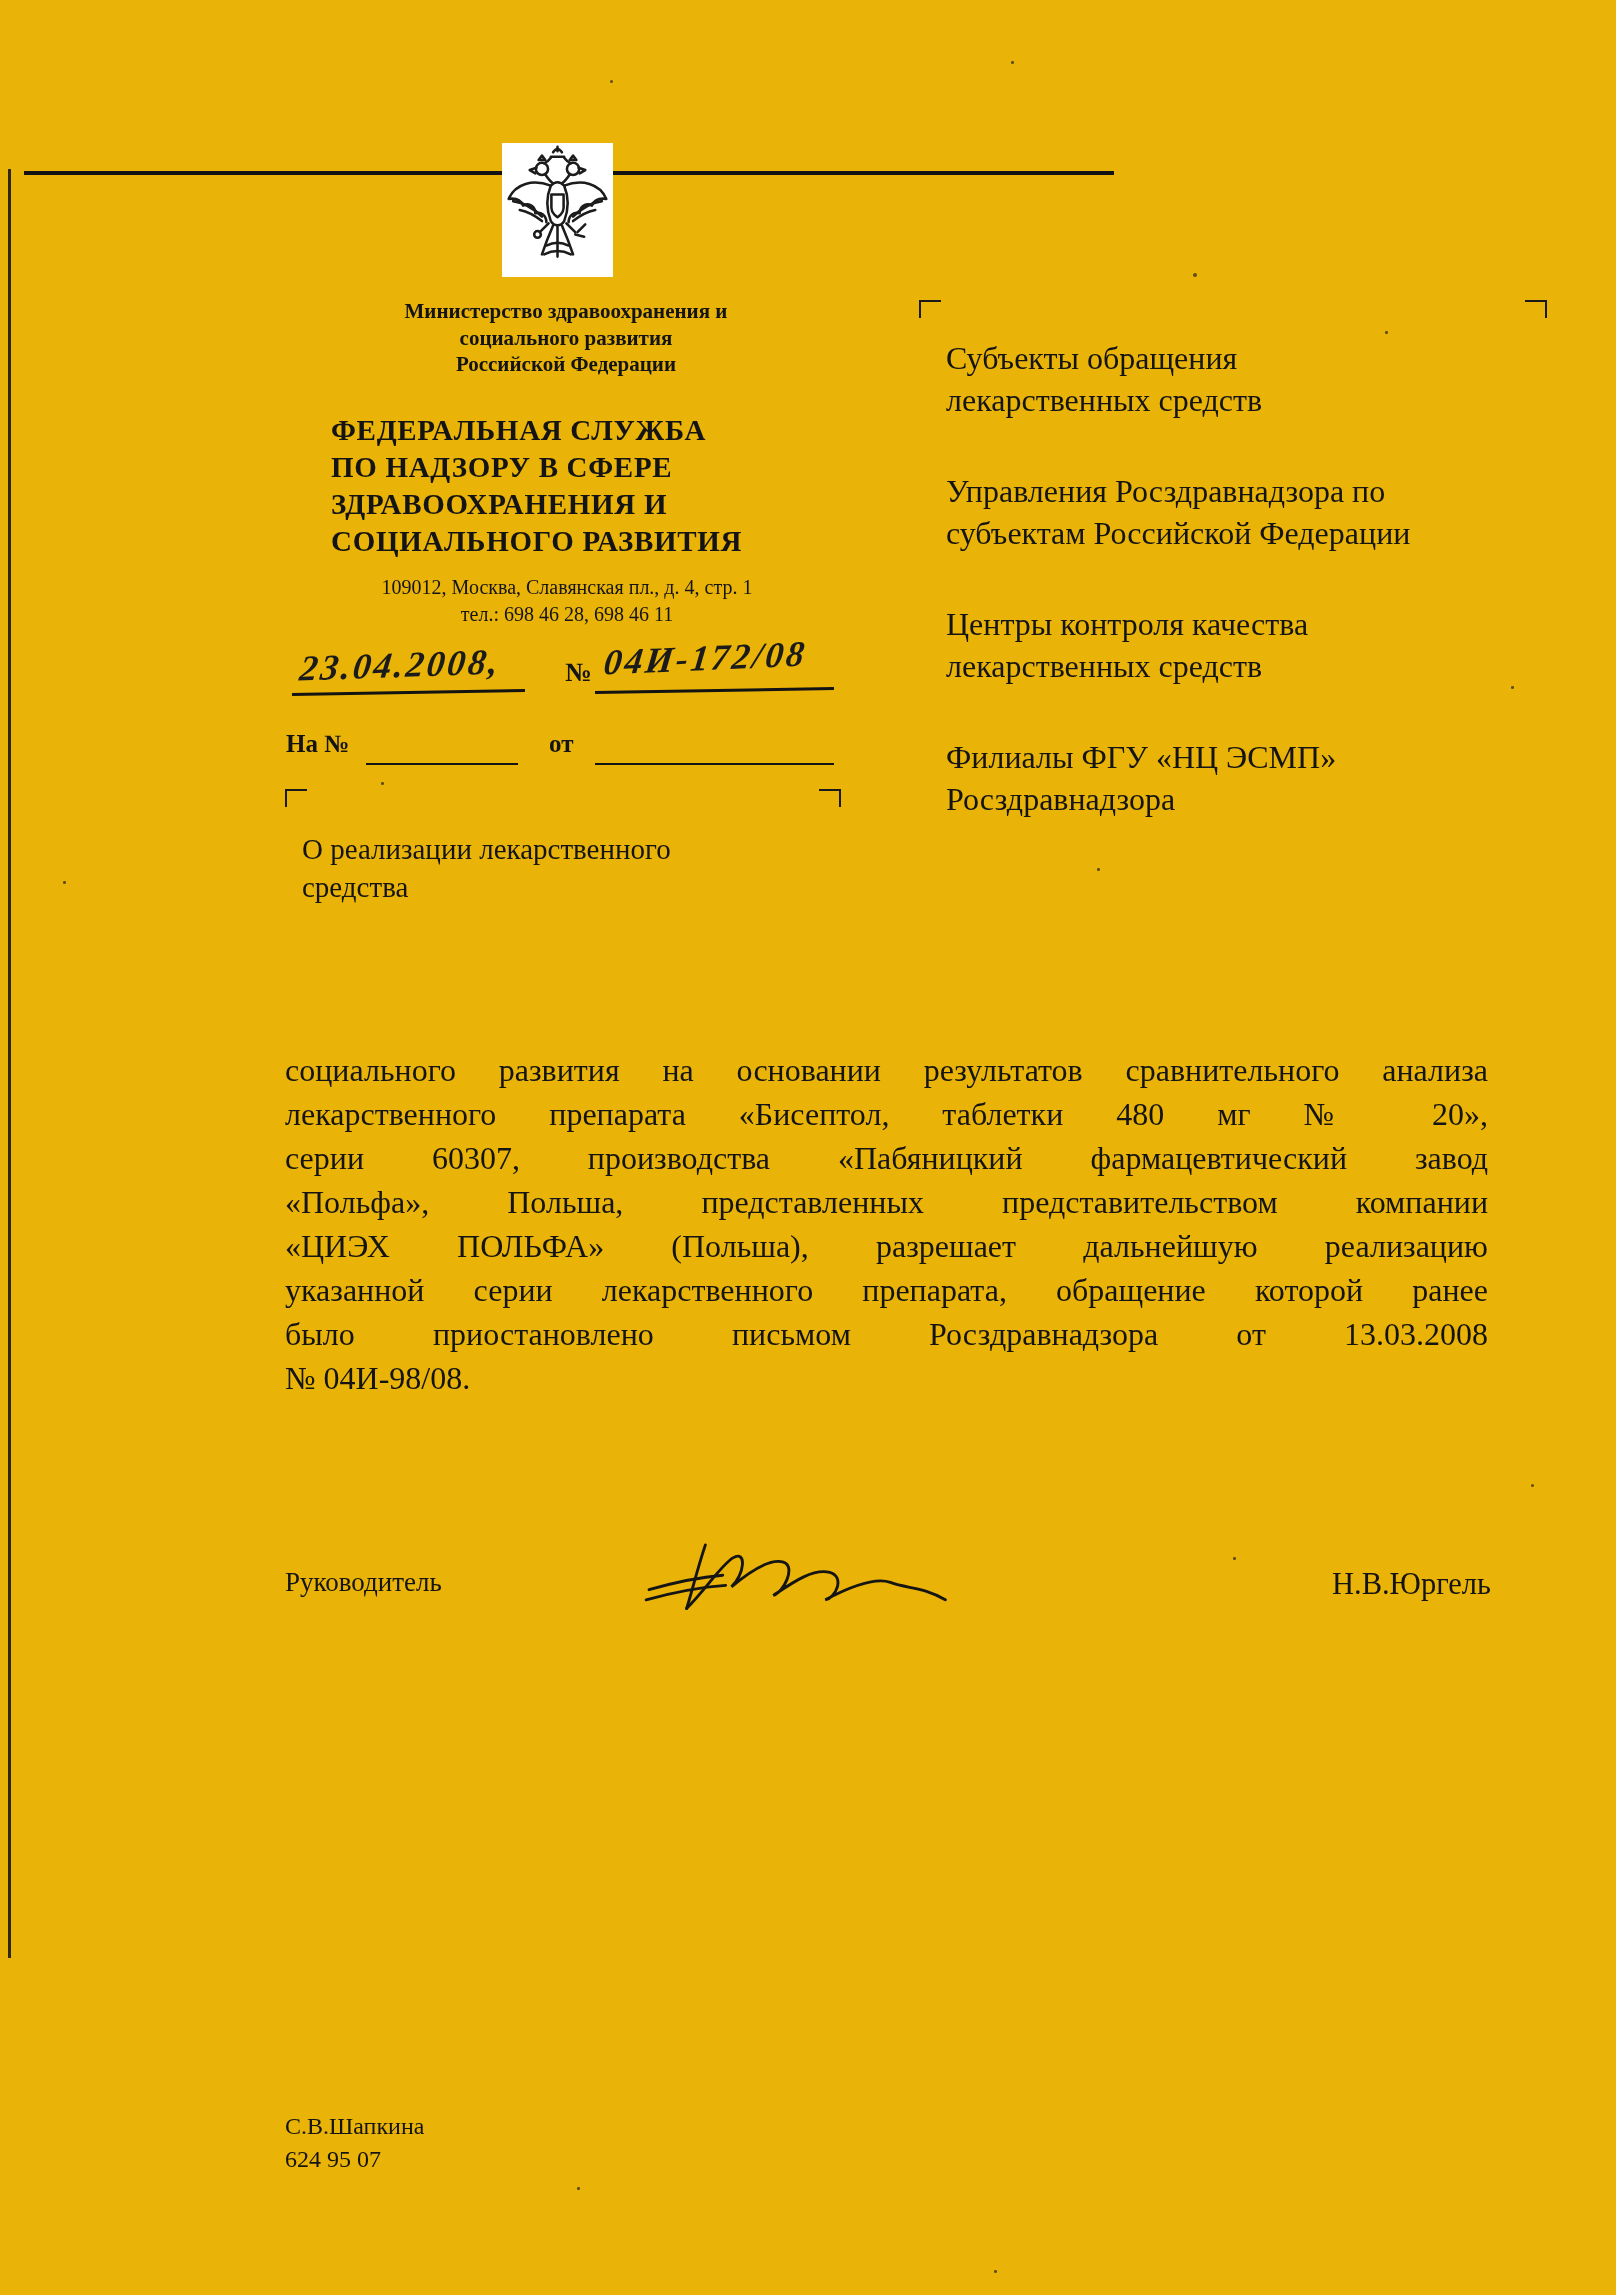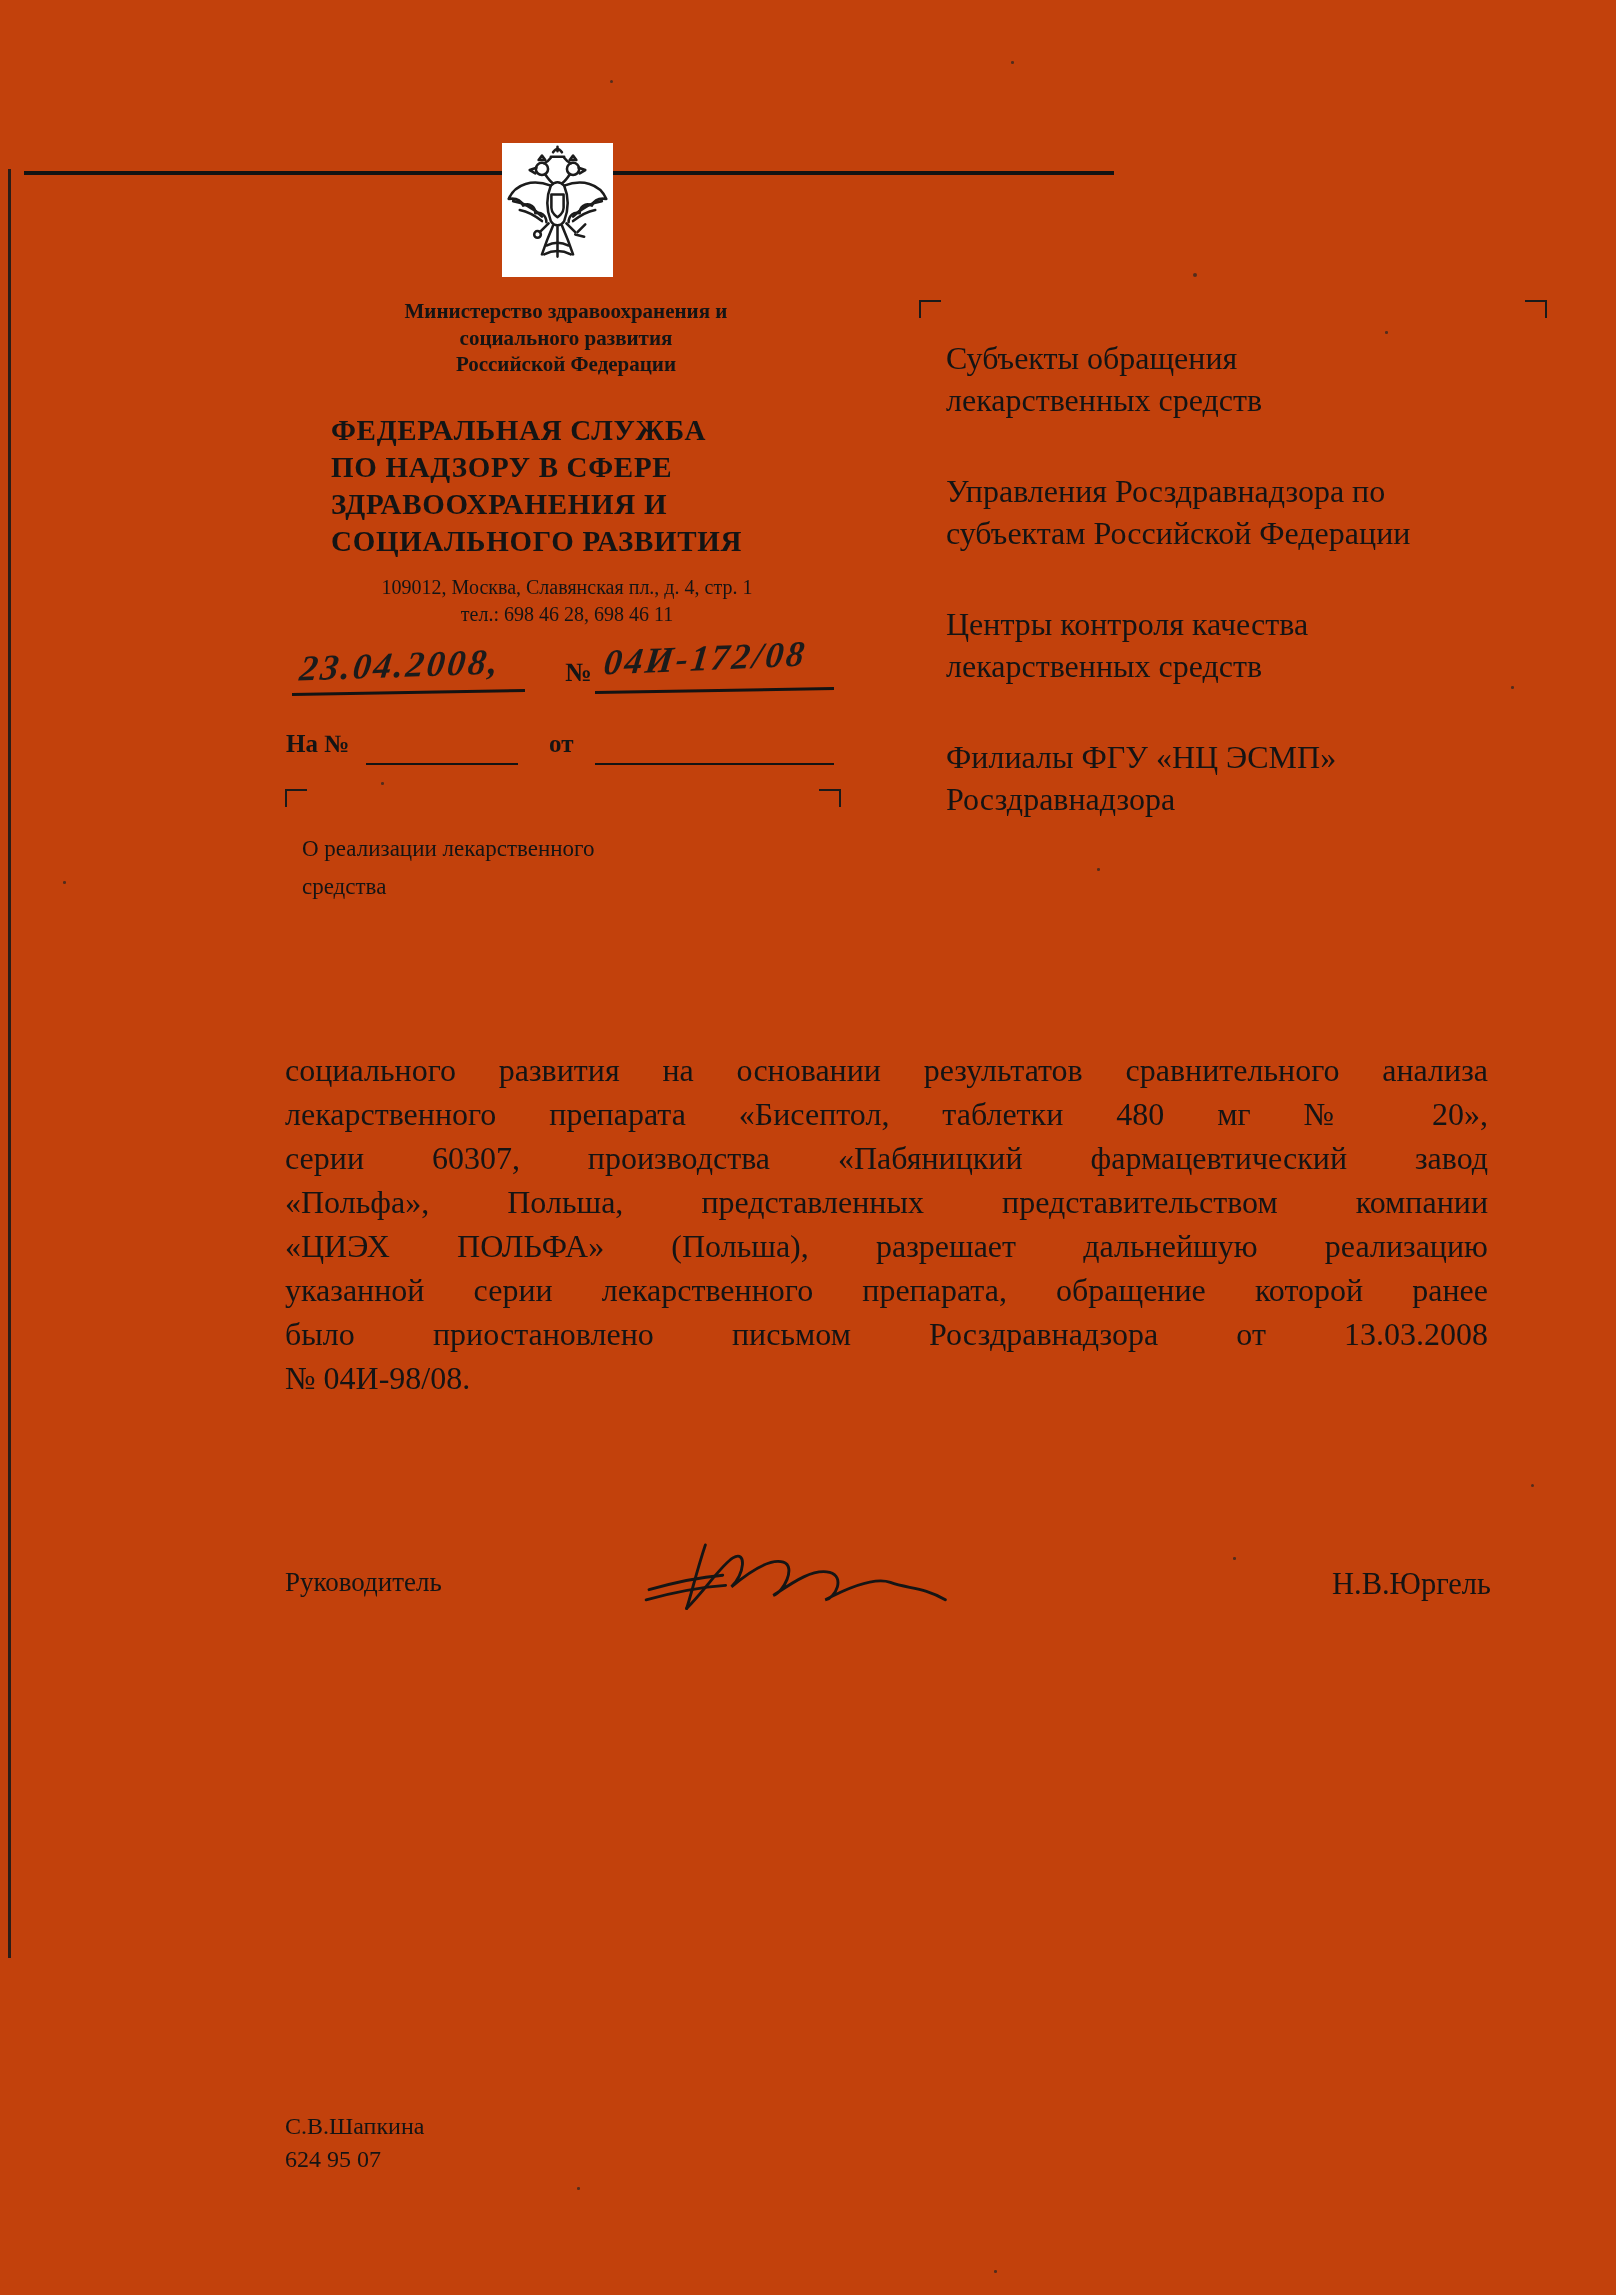--- a/index.html
+++ b/index.html
@@ -1,20 +1,20 @@
 <!DOCTYPE html>
 <html style="font-size:10.6px"><head>
 <meta charset="utf-8">
 <style>
   html, body { margin: 0; padding: 0; background: #ffffff; }
   #page {
     position: relative;
     width: 1617px;
     height: 2295px;
-    background: #c2410c;
+    background: #eab308;
     color: #141414;
     font-family: "Liberation Serif", serif;
     overflow: hidden;
   }
   .pre { white-space: pre-line; }
 
   
   #edge-line { position:absolute; left:8px; top:169px; width:2.7px; height:1789px; background:#1a1a1a; opacity:.9; }
   #top-rule  { position:absolute; left:24px; top:171px; width:1090px; height:4px; background:#131313; }
 
@@ -45,21 +45,21 @@
   
   .corner { position:absolute; width:20px; height:16px; }
   .tl { border-top:2px solid #1a1a1a; border-left:2px solid #1a1a1a; }
   .tr { border-top:2px solid #1a1a1a; border-right:2px solid #1a1a1a; }
   #subj-tl { left:285px;  top:789px; }
   #subj-tr { left:819px; top:789px; }
   #rec-tl  { left:919px; top:300px; }
   #rec-tr  { left:1525px; top:300px; }
 
   
-  #subject { position:absolute; left:302px; top:830px; width:530px; font-size:23px; line-height:38px; }
+  #subject { position:absolute; left:302px; top:830px; width:530px; font-size:29px; line-height:38px; }
 
   
   #recipients { position:absolute; left:946px; top:337px; width:623px; }
   .recipient { font-size:32px; line-height:42px; margin-bottom:49px; }
 
   
   #body-text { position:absolute; left:285px; top:1048px; width:1203px; font-size:32px; line-height:44px; }
   .bline { text-align:justify; text-align-last:justify; }
   .bline.first { text-indent:70px; }
   .bline.last  { text-align-last:left; }

